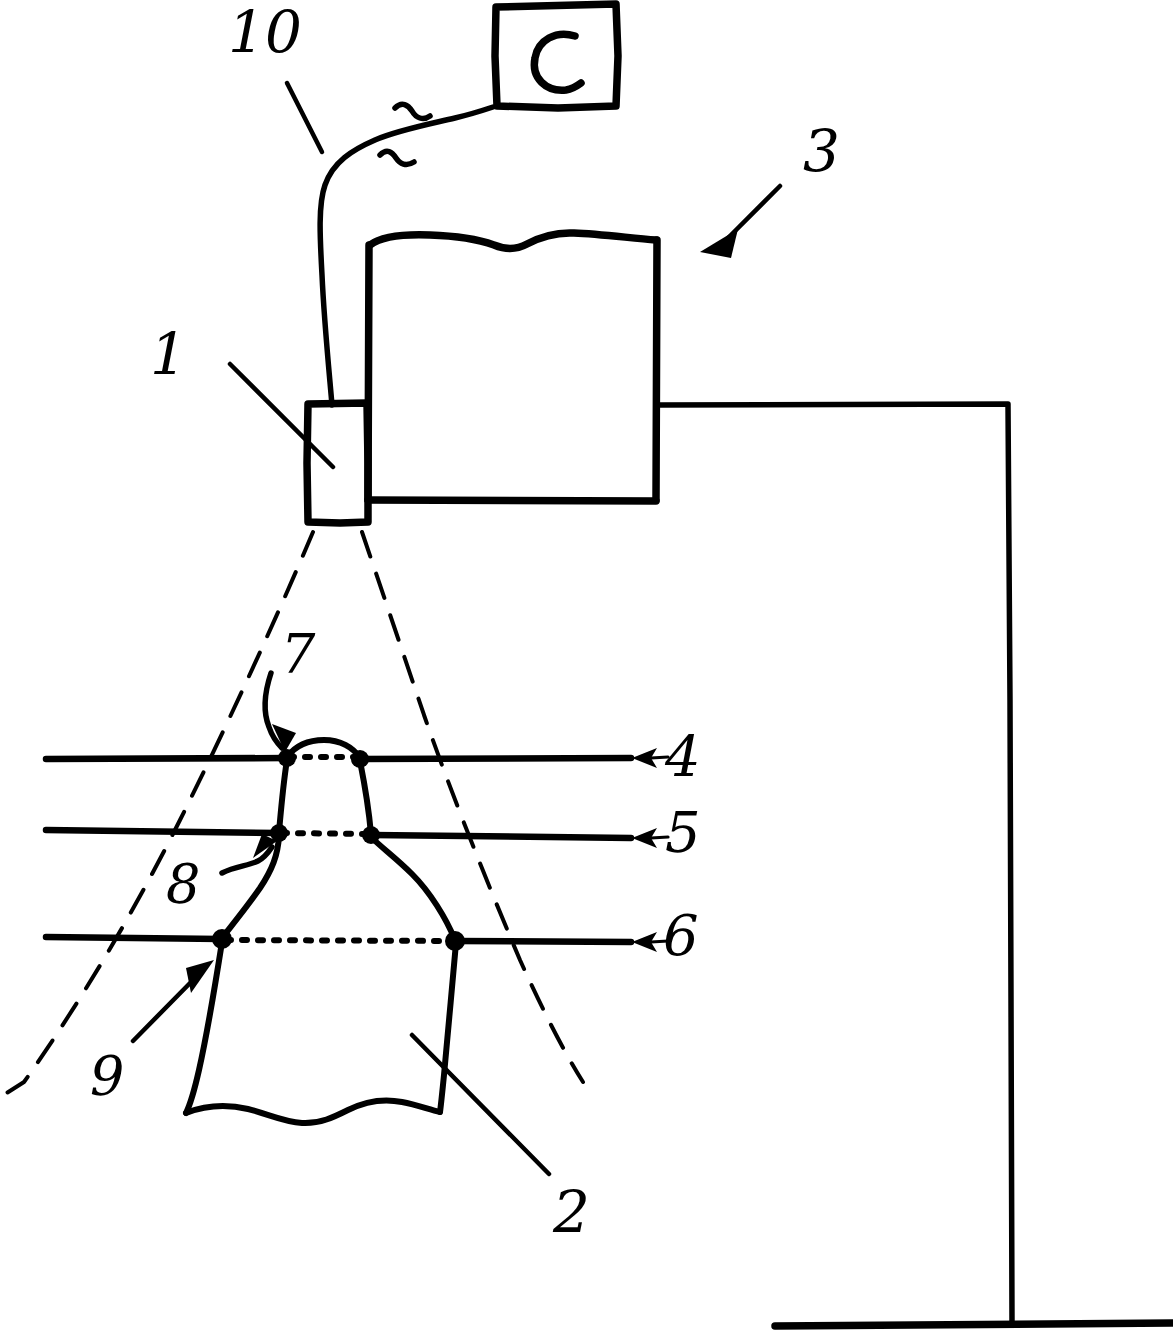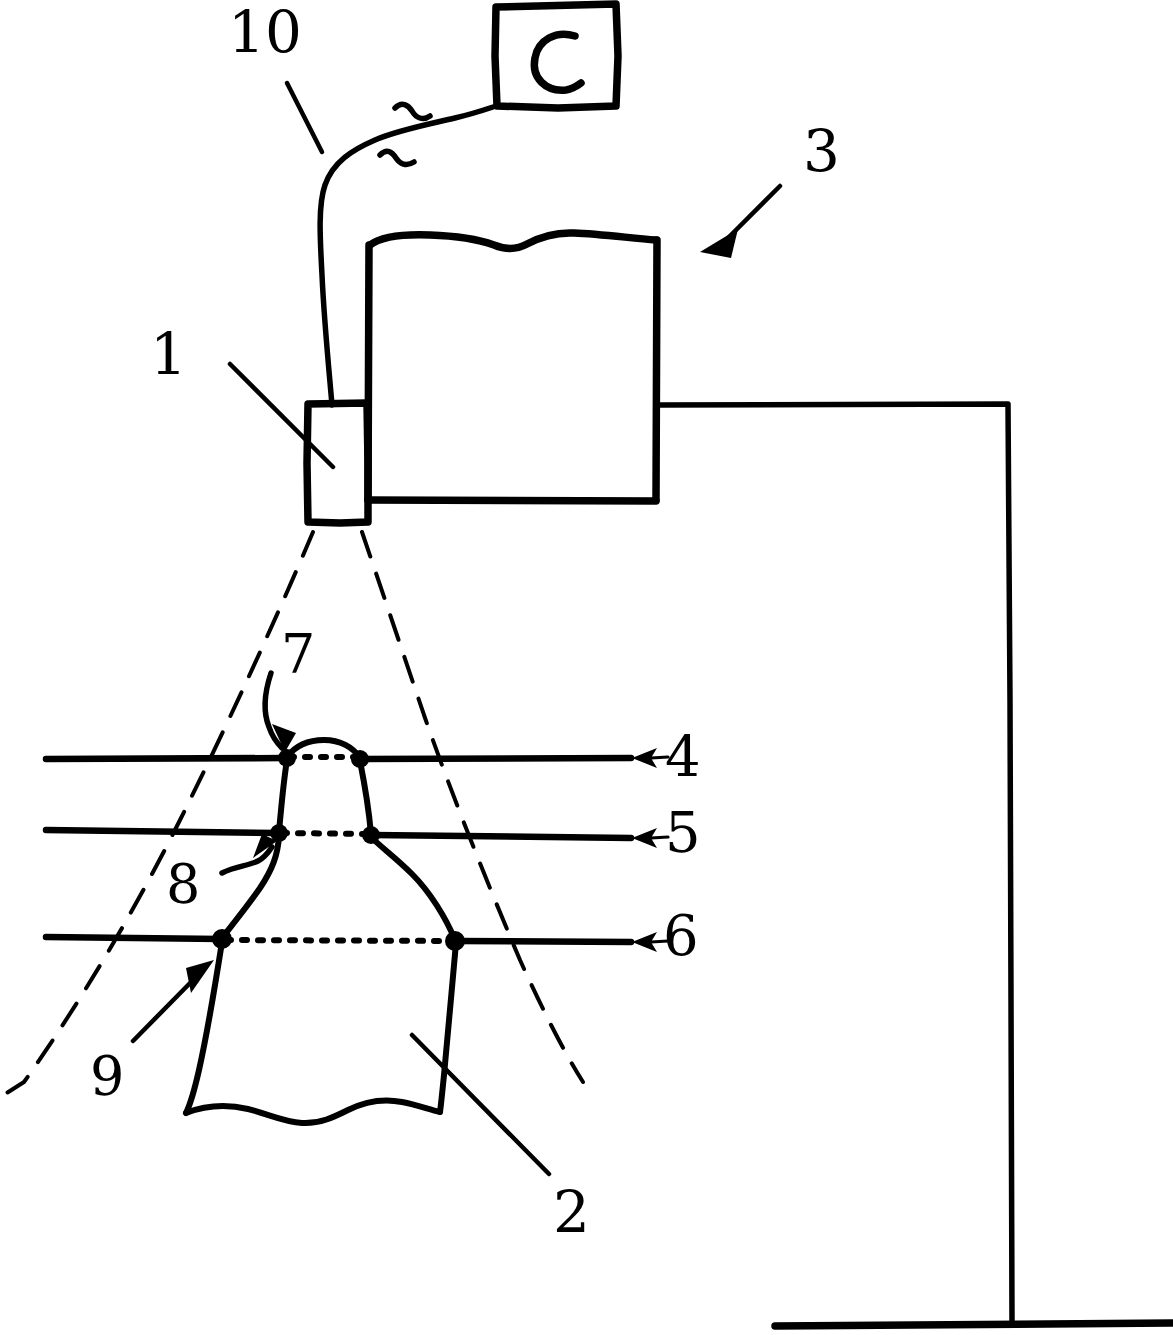--- a/index.html
+++ b/index.html
@@ -57,20 +57,21 @@
   .ref-label {
     position: absolute;
     font-family: "Liberation Serif", serif;
     font-weight: 400;
     color: #000000;
     white-space: pre;
     user-select: none;
     line-height: 1;
   }
   .ref-label.handwritten {
+    font-style: italic;
     font-family: "DejaVu Serif", serif;
   }
 </style>
 </head>
 <body>
 
 <div id="figure-root">
 
   <svg id="figure-svg" viewBox="0 0 1173 1335" xmlns="http://www.w3.org/2000/svg">
 

